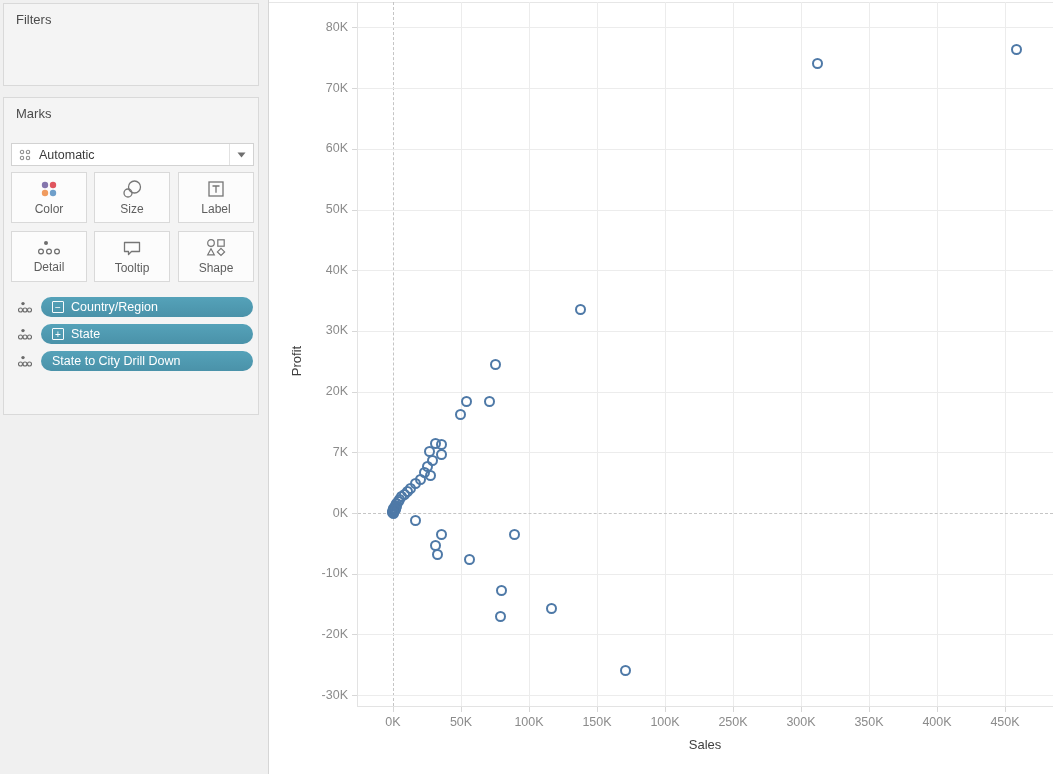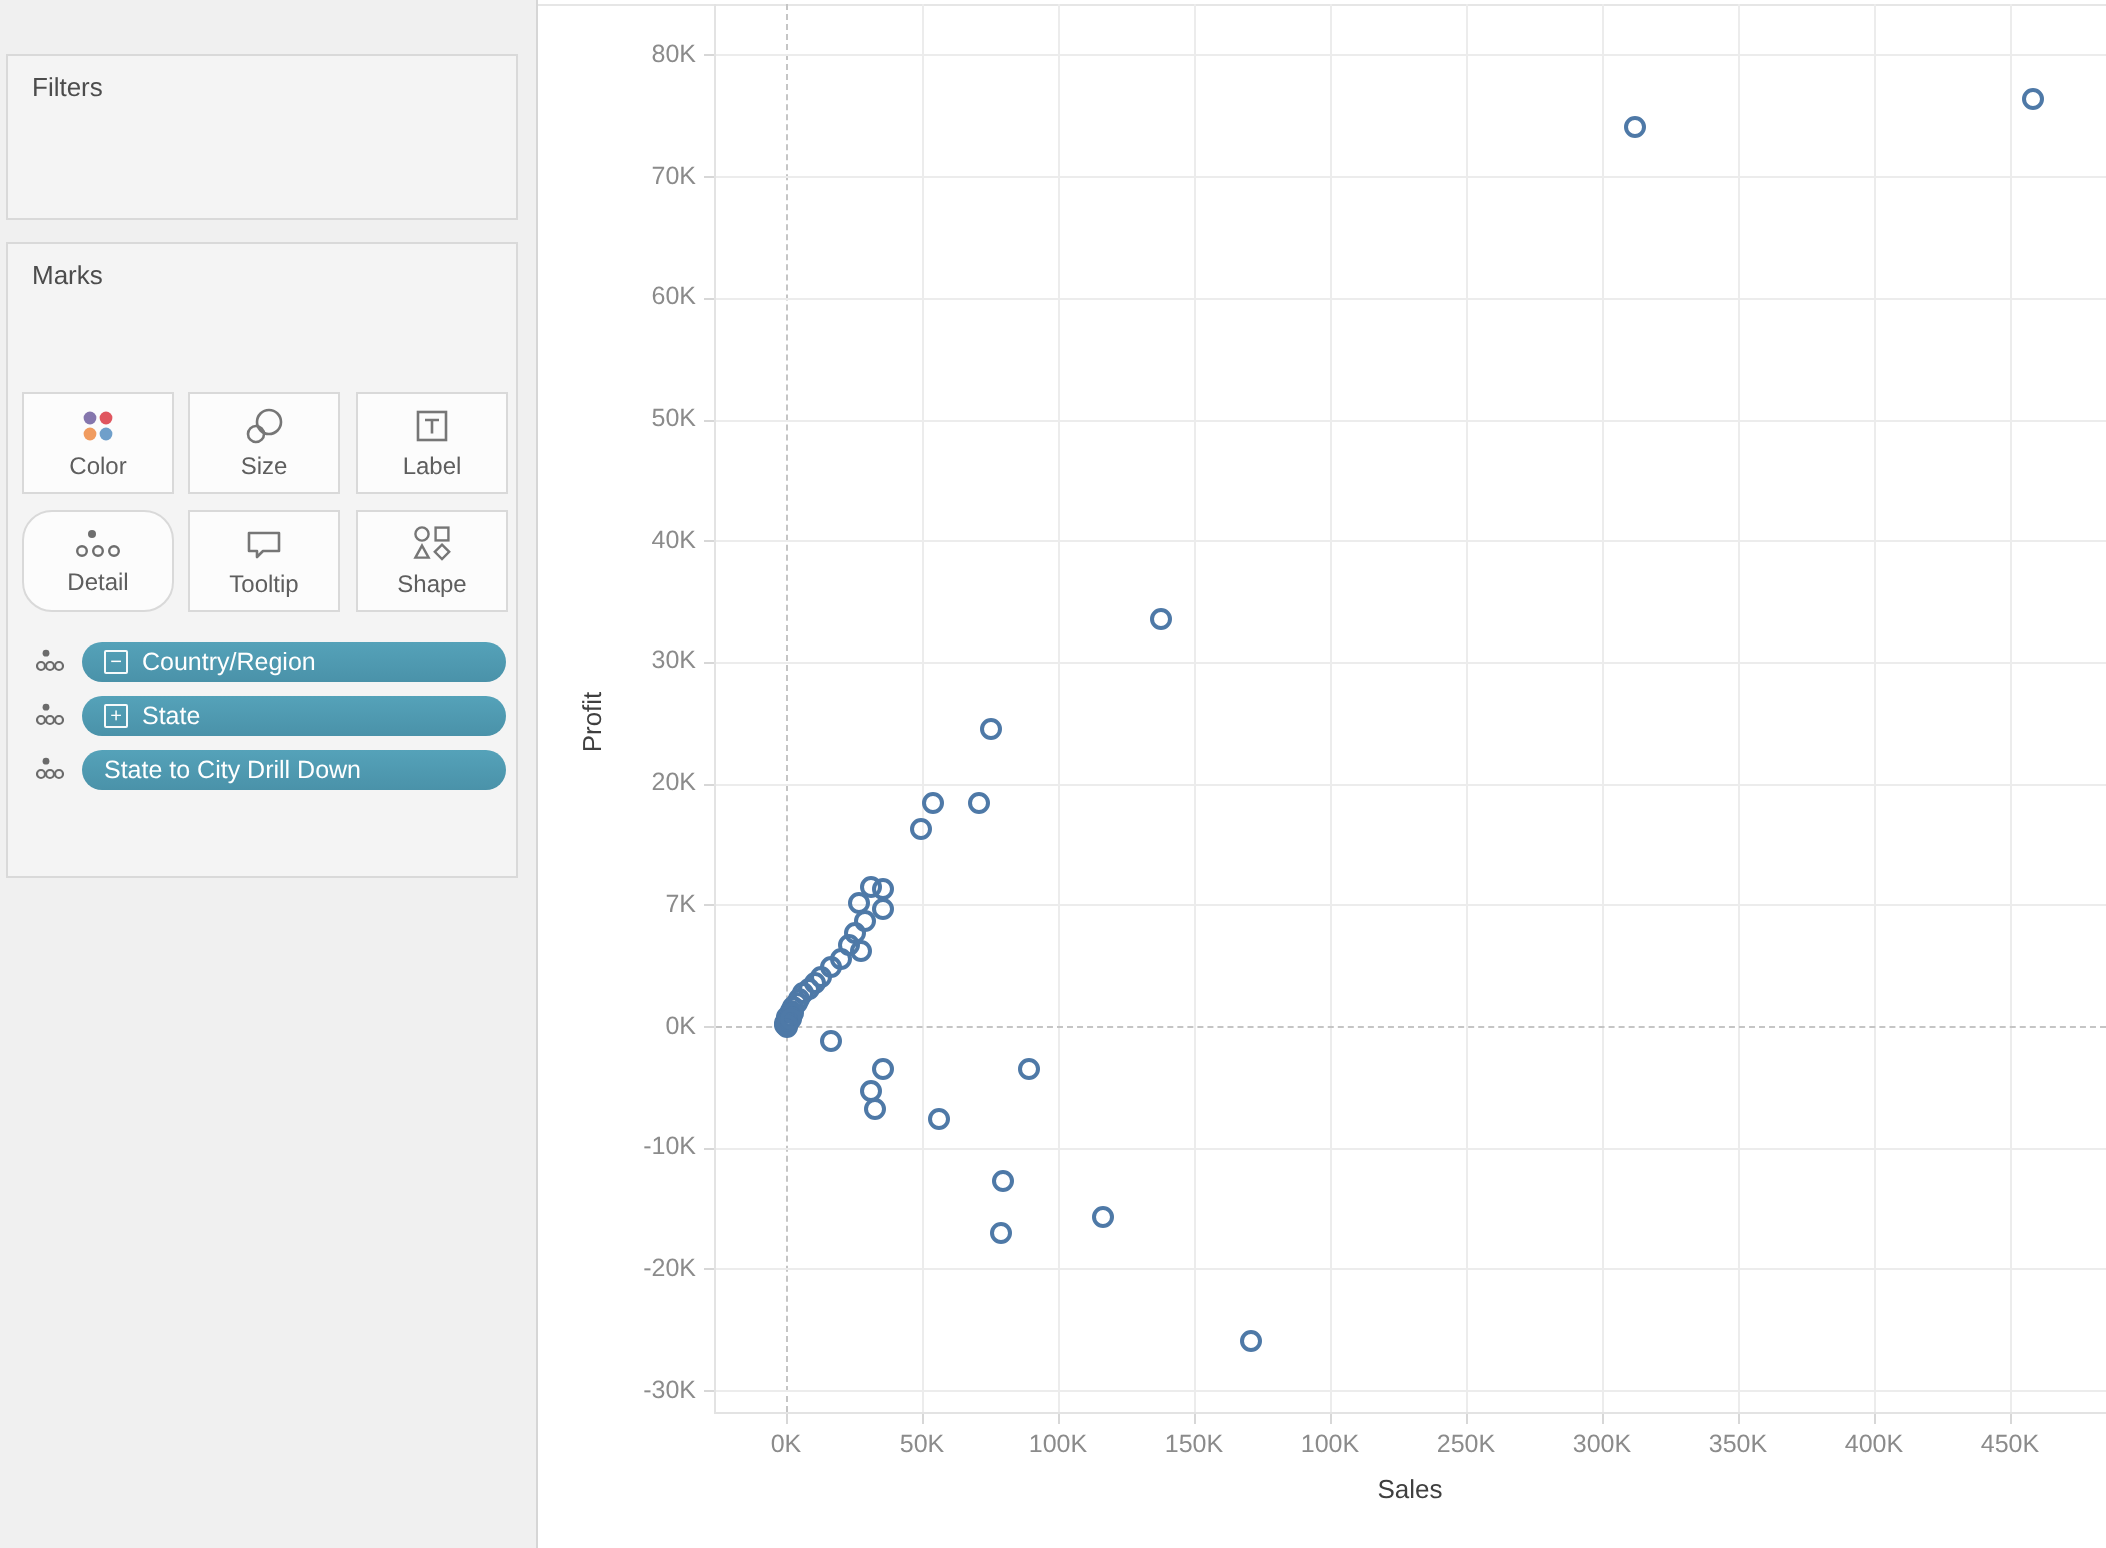--- a/index.html
+++ b/index.html
@@ -3,21 +3,21 @@
 <meta charset="utf-8">
 <style>
   html,body{margin:0;padding:0;}
   body{
     width:1053px;height:774px;position:relative;overflow:hidden;
     font-family:"Liberation Sans",sans-serif;background:#fff;
     -webkit-font-smoothing:antialiased;
   }
   
   .sidebar{position:absolute;left:0;top:0;width:268px;height:774px;background:#f0f0f0;}
-  .panel{position:absolute;left:3px;width:256px;background:#f4f4f4;border:1px solid #d9d9d9;box-sizing:border-box;margin-top:24px;}
+  .panel{position:absolute;left:3px;width:256px;background:#f4f4f4;border:1px solid #d9d9d9;box-sizing:border-box;}
   .filters-panel{top:3px;height:83px;}
   .marks-panel{top:97px;height:318px;}
   .panel-title{position:absolute;left:12px;top:8px;font-size:13px;color:#4c4c4c;}
   .mark-type{position:absolute;left:7px;top:45px;width:243px;height:23px;background:#fff;
     border:1px solid #d2d2d2;box-sizing:border-box;display:flex;align-items:center;cursor:default;}
   .mt-icon{margin-left:6px;display:flex;align-items:center;}
   .mt-label{margin-left:7px;font-size:12.5px;color:#3a3a3a;flex:1;}
   .mt-caret{width:23px;align-self:stretch;border-left:1px solid #e2e2e2;display:flex;align-items:center;justify-content:center;}
   .mark-btn{position:absolute;width:76px;height:51px;background:#fcfcfc;border:1px solid #d9d9d9;
     box-sizing:border-box;display:flex;flex-direction:column;align-items:center;justify-content:center;gap:3px;}
@@ -55,20 +55,36 @@
 
 <aside class="sidebar">
 
   <section class="panel filters-panel">
     <div class="panel-title">Filters</div>
   </section>
 
   <section class="panel marks-panel">
     <div class="panel-title">Marks</div>
 
+    <div class="mark-type">
+      <span class="mt-icon">
+        <svg width="14" height="14" viewBox="0 0 14 14" fill="none" stroke="#8f8f8f" stroke-width="1.1">
+          <circle cx="4" cy="4" r="1.7"></circle>
+            <circle cx="10" cy="4" r="1.7"></circle>
+          <circle cx="4" cy="10" r="1.7"></circle>
+            <circle cx="10" cy="10" r="1.7"></circle>
+        </svg>
+      </span>
+      <span class="mt-label">Automatic</span>
+      <span class="mt-caret">
+        <svg width="9" height="6" viewBox="0 0 9 6">
+            <path d="M0.5 0.5 H8.5 L4.5 5.5 Z" fill="#6f6f6f"></path>
+          </svg>
+      </span>
+    </div>
 
     <div id="marks-buttons">
         <div class="mark-btn" style="left: 7px; top: 74px;">
           <svg width="22" height="20" viewBox="0 0 22 20">
             <circle cx="7" cy="6" r="3.2" fill="#8576ad"></circle>
             <circle cx="15" cy="6" r="3.2" fill="#e0565f"></circle>
             <circle cx="7" cy="14" r="3.2" fill="#f09b5f"></circle>
             <circle cx="15" cy="14" r="3.2" fill="#6f9fca"></circle>
           </svg>
           <span class="lbl">Color</span>
@@ -80,21 +96,21 @@
           </svg>
           <span class="lbl">Size</span>
         </div>
         <div class="mark-btn" style="left: 174px; top: 74px;">
           <svg width="20" height="20" viewBox="0 0 20 20" fill="none" stroke="#767676" stroke-width="1.3">
             <rect x="3" y="3" width="14" height="14"></rect>
             <path d="M6.5 7 H13.5 M10 7 V13.7"></path>
           </svg>
           <span class="lbl">Label</span>
         </div>
-        <div class="mark-btn" style="left: 7px; top: 133px; border-radius: 15px;">
+        <div class="mark-btn" style="left: 7px; top: 133px;">
           <svg width="24" height="18" viewBox="0 0 24 18">
             <circle cx="9" cy="4" r="2" fill="#6e6e6e"></circle>
             <circle cx="4" cy="12.5" r="2.4" fill="none" stroke="#6e6e6e" stroke-width="1.2"></circle>
             <circle cx="12" cy="12.5" r="2.4" fill="none" stroke="#6e6e6e" stroke-width="1.2"></circle>
             <circle cx="20" cy="12.5" r="2.4" fill="none" stroke="#6e6e6e" stroke-width="1.2"></circle>
           </svg>
           <span class="lbl">Detail</span>
         </div>
         <div class="mark-btn" style="left: 90px; top: 133px;">
           <svg width="22" height="20" viewBox="0 0 22 20" fill="none" stroke="#767676" stroke-width="1.3" stroke-linejoin="round">

